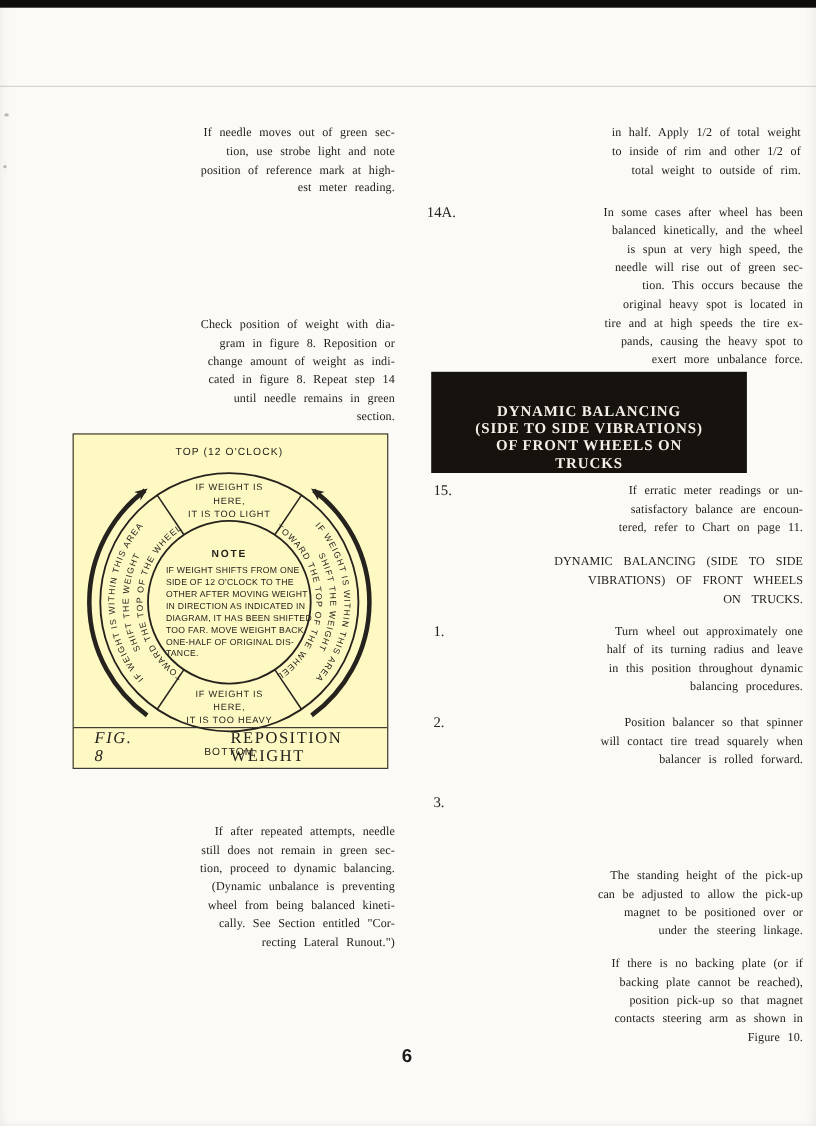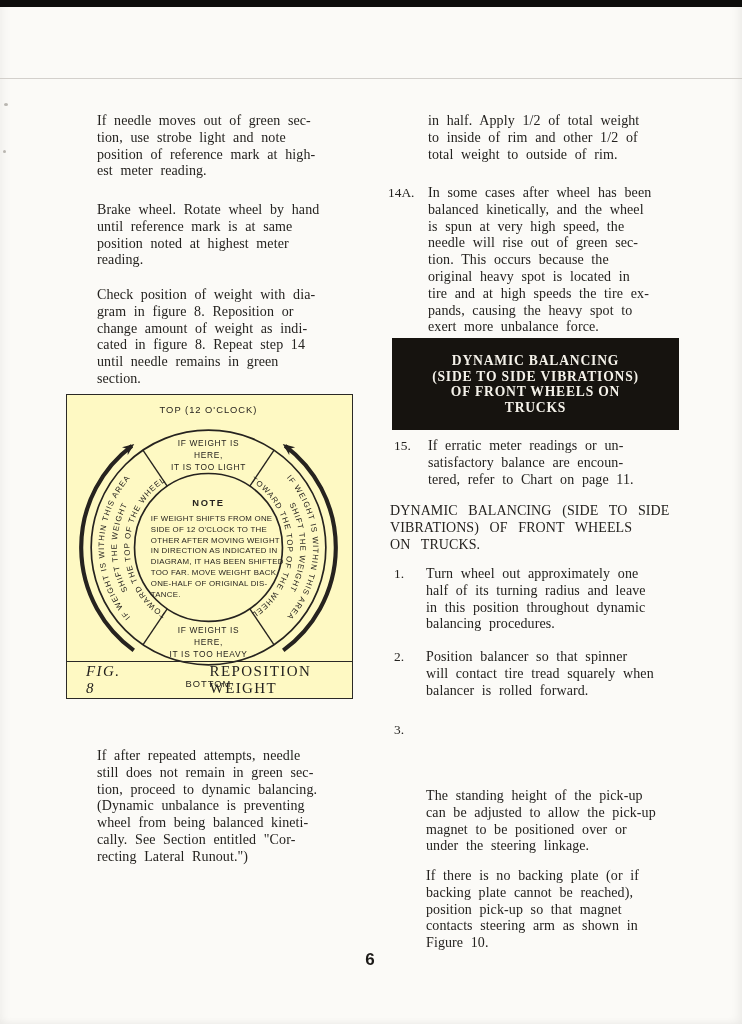--- a/index.html
+++ b/index.html
@@ -13,40 +13,41 @@
     color:#24221f;
     box-shadow: inset -4px 0 8px rgba(0,0,0,0.05), inset 4px 0 8px rgba(0,0,0,0.04);
   }
   .topbar { position:absolute; left:0; top:0; width:742px; height:7px; background:#0e0d0c; }
   .scanline { position:absolute; left:0; top:78px; width:742px; height:1px; background:#c9c6c0; opacity:.8; }
   .speck { position:absolute; background:#b9b6b0; border-radius:50%; }
 
   .p {
     position:absolute;
     white-space:pre-line;
-    font-size:14px; line-height:16.8px;
+    font-size:11px; line-height:16.8px;
     word-spacing:4px;
     letter-spacing:.1px;
+    text-align:right;
   }
   .num {
     position:absolute;
     font-size:13.4px; line-height:16.8px;
   }
   .heading { word-spacing:7px; }
 
   .banner {
     position:absolute; left:392px; top:338px; width:287px; height:92px;
     background:#16130f;
     color:#f4f1e9;
     text-align:center;
     white-space:pre-line;
     font-weight:bold;
     font-size:13.6px; line-height:15.6px;
     letter-spacing:.8px;
-    padding-top:15px;
+    padding-top:28px;
     box-sizing:border-box;
     box-shadow:0 0 0 1px #2a2ойт622; 
   }
 
   .pagenum {
     position:absolute; left:340px; top:950px; width:60px;
     text-align:center;
     font-family:"Liberation Sans","DejaVu Sans",sans-serif;
     font-weight:bold; font-size:17px;
     color:#1c1a18;
@@ -83,24 +84,20 @@
 
   <div class="topbar"></div>
   <div class="scanline"></div>
   <div class="speck" style="left:4px;top:103px;width:4px;height:3px;"></div>
   <div class="speck" style="left:3px;top:150px;width:3px;height:3px;"></div>
 
   <div class="p" style="left:97px;top:113px;width:262px;">If needle moves out of green sec-
 tion, use strobe light and note
 position of reference mark at high-
 est meter reading.</div>
-  <div class="p" style="left:97px;top:202px;width:262px;">Brake wheel. Rotate wheel by hand
-until reference mark is at same
-position noted at highest meter
-reading.</div>
   <div class="p" style="left:97px;top:287px;width:262px;">Check position of weight with dia-
 gram in figure 8.  Reposition or
 change amount of weight as indi-
 cated in figure 8.  Repeat step 14
 until needle remains in green
 section.</div>
 
   <div class="figure">
     <svg width="283" height="302" viewBox="0 0 287 303">
       <defs>

